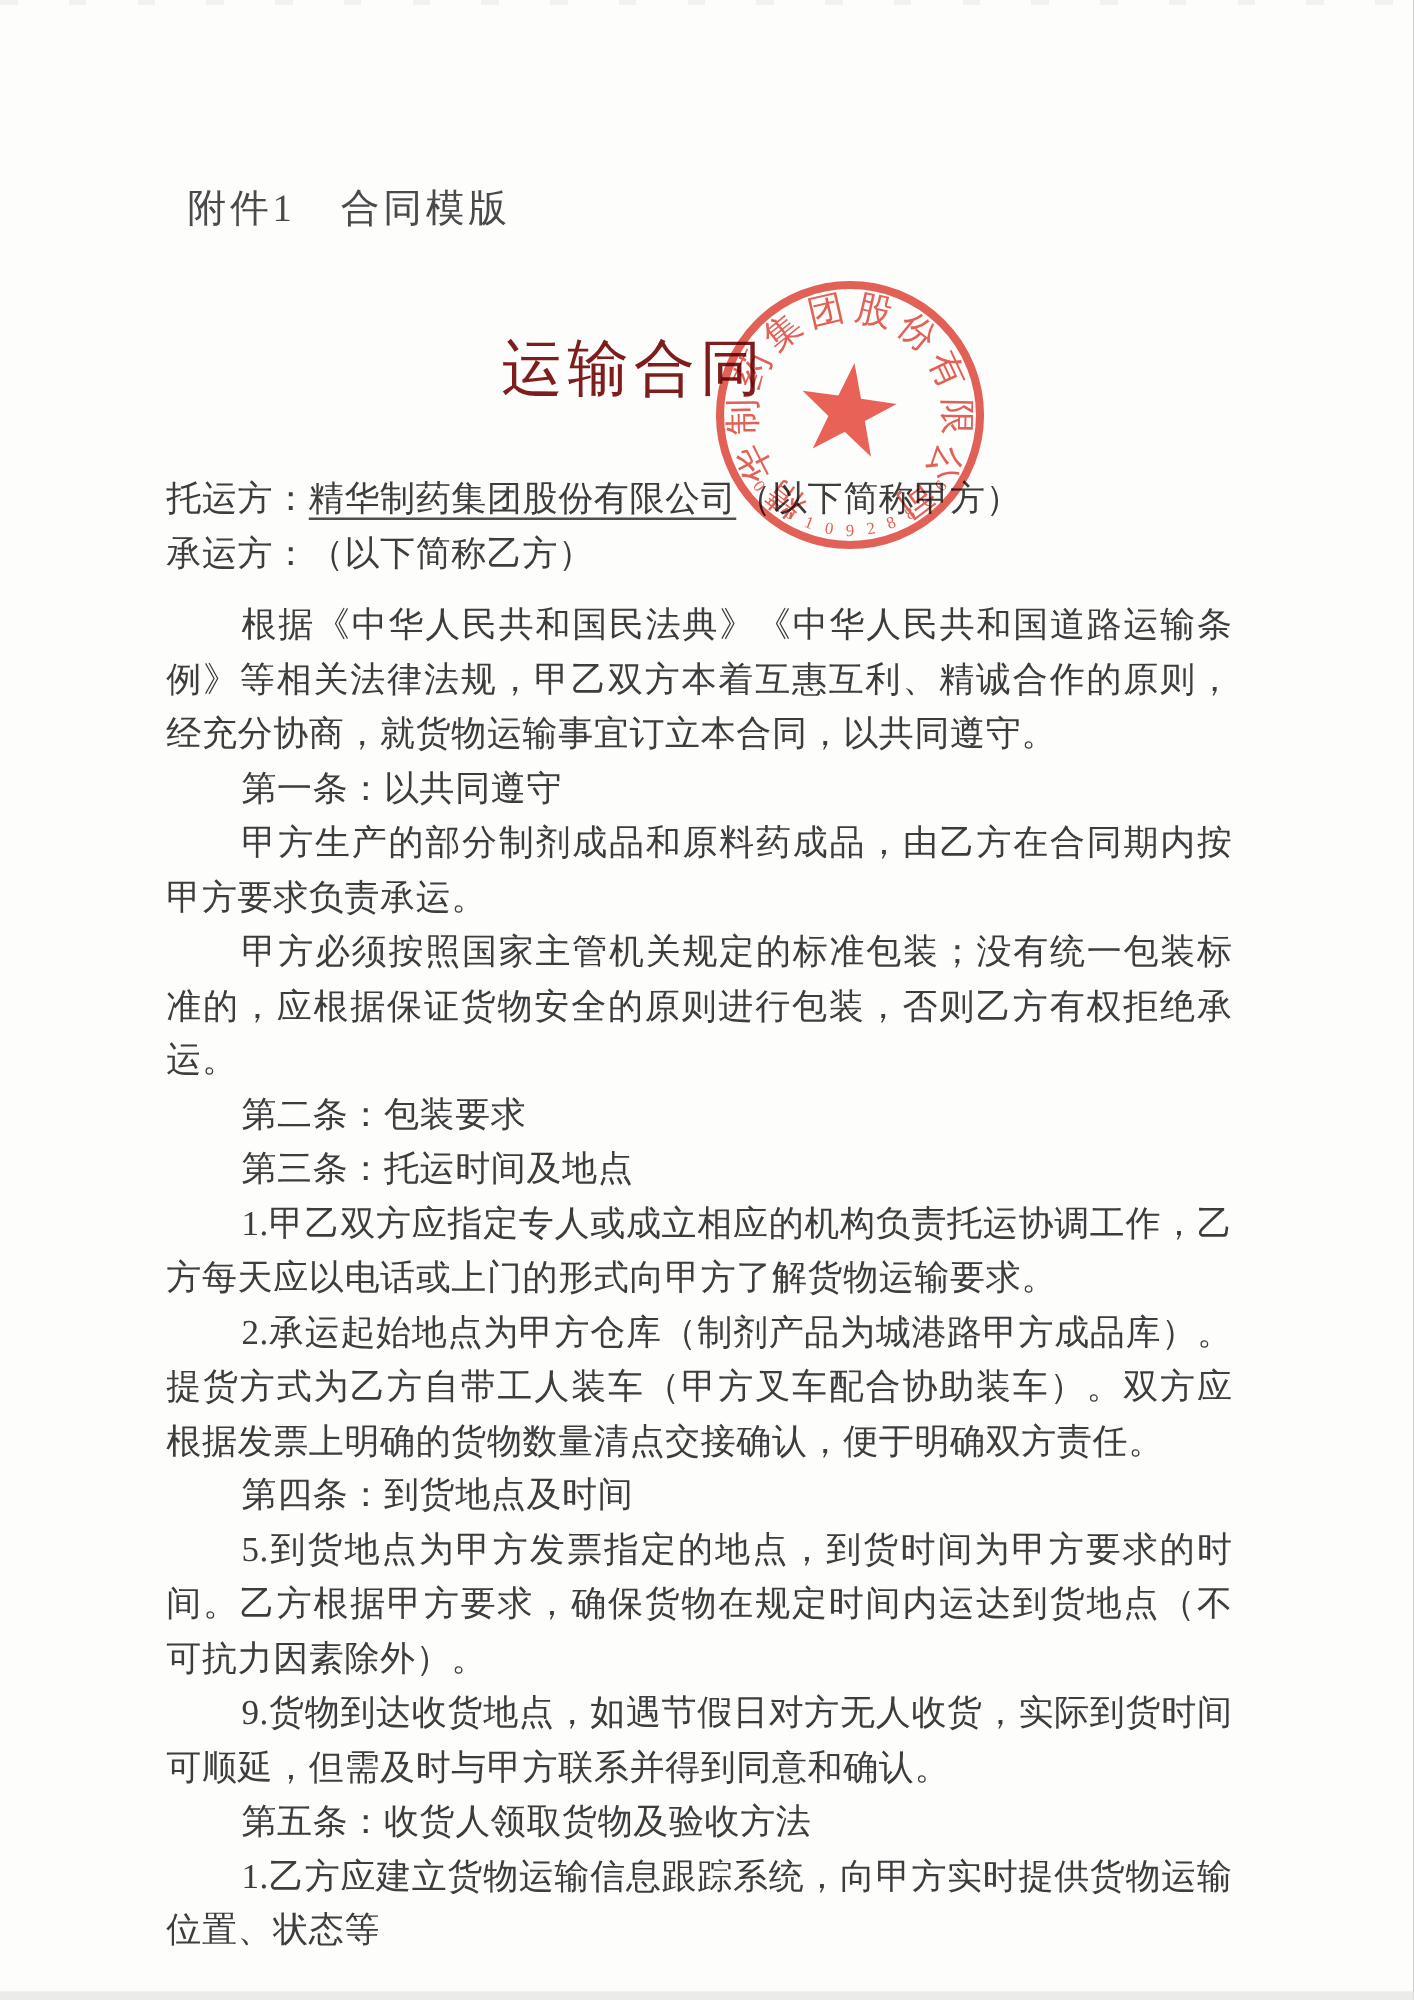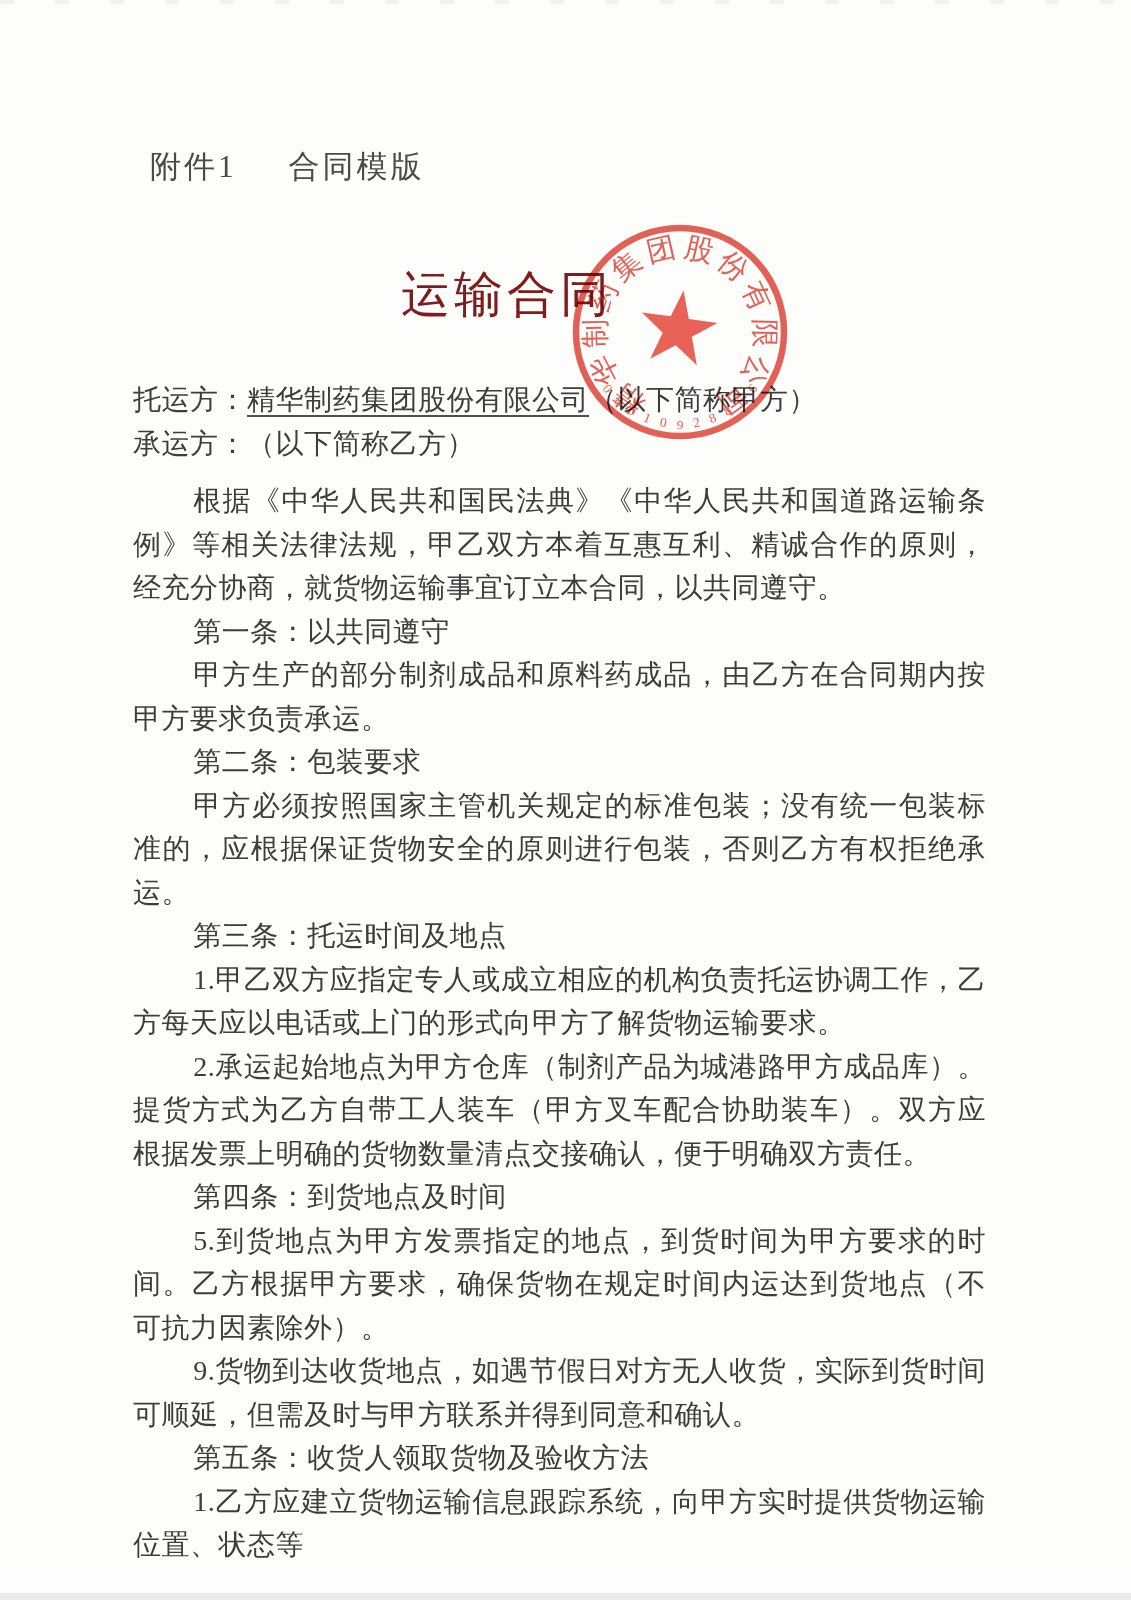--- a/index.html
+++ b/index.html
@@ -20,21 +20,21 @@
       rgba(200,198,192,.35) 0 14px, rgba(255,255,255,0) 14px 55px);
     opacity: .6;
   }
   .scan-edge-bottom {
     position: absolute; bottom: 0; left: 0; right: 0; height: 7px;
     background: #ebebe8;
   }
   .attachment-line {
     position: absolute;
     left: 150px; top: 146px;
-    display: flex; gap: 52px;
+    display: flex; gap: 36px;
     font-size: 31px;
     color: #4a4a4a;
     letter-spacing: 3px;
     white-space: nowrap;
   }
   .doc-title {
     position: absolute;
     left: 401px; top: 262px;
     font-size: 49px;
     font-weight: 500;
@@ -123,22 +123,22 @@
         <text x="130" y="222" font-size="13.5" text-anchor="middle" dominant-baseline="central" transform="rotate(-52 130 130)">6</text>
       </g>
   </svg>
 
   <div class="body-text" id="body-text">
       <div class="para party"><span>托运方：</span><span class="u-line">精华制药集团股份有限公司</span><span>（以下简称甲方）</span></div>
       <div class="para party"><span>承运方：（以下简称乙方）</span></div>
       <div class="para indent">根据《中华人民共和国民法典》《中华人民共和国道路运输条例》等相关法律法规，甲乙双方本着互惠互利、精诚合作的原则，经充分协商，就货物运输事宜订立本合同，以共同遵守。</div>
       <div class="para heading">第一条：以共同遵守</div>
       <div class="para indent">甲方生产的部分制剂成品和原料药成品，由乙方在合同期内按甲方要求负责承运。</div>
+      <div class="para indent">甲方必须按照国家主管机关规定的标准包装；没有统一包装标准的，应根据保证货物安全的原则进行包装，否则乙方有权拒绝承运。</div>
       <div class="para heading">第二条：包装要求</div>
-      <div class="para indent">甲方必须按照国家主管机关规定的标准包装；没有统一包装标准的，应根据保证货物安全的原则进行包装，否则乙方有权拒绝承运。</div>
       <div class="para heading">第三条：托运时间及地点</div>
       <div class="para indent">1.甲乙双方应指定专人或成立相应的机构负责托运协调工作，乙方每天应以电话或上门的形式向甲方了解货物运输要求。</div>
       <div class="para indent">2.承运起始地点为甲方仓库（制剂产品为城港路甲方成品库）。提货方式为乙方自带工人装车（甲方叉车配合协助装车）。双方应根据发票上明确的货物数量清点交接确认，便于明确双方责任。</div>
       <div class="para heading">第四条：到货地点及时间</div>
       <div class="para indent">5.到货地点为甲方发票指定的地点，到货时间为甲方要求的时间。乙方根据甲方要求，确保货物在规定时间内运达到货地点（不可抗力因素除外）。</div>
       <div class="para indent">9.货物到达收货地点，如遇节假日对方无人收货，实际到货时间可顺延，但需及时与甲方联系并得到同意和确认。</div>
       <div class="para heading">第五条：收货人领取货物及验收方法</div>
       <div class="para indent">1.乙方应建立货物运输信息跟踪系统，向甲方实时提供货物运输位置、状态等</div>
     </div>
 

